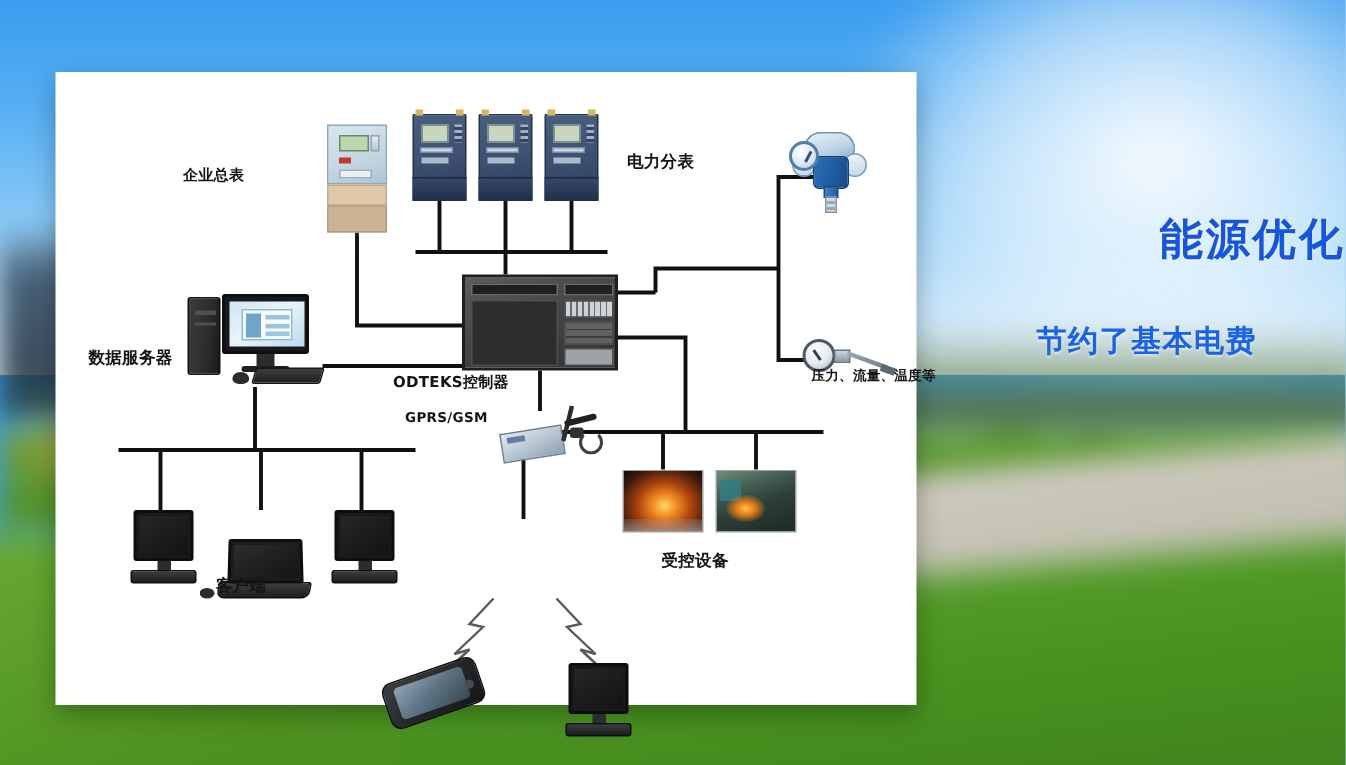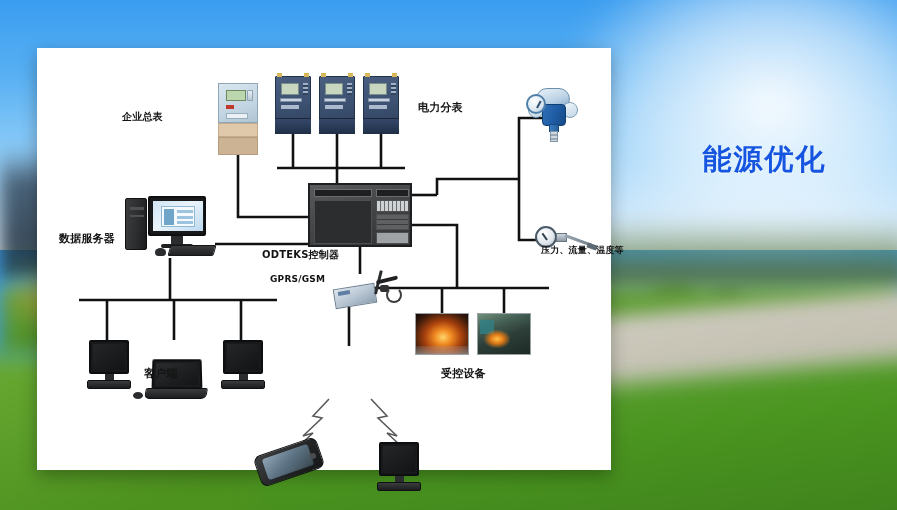--- a/index.html
+++ b/index.html
@@ -279,21 +279,21 @@
   .ph-cam { position:absolute; left:54px; top:11px; width:6px; height:6px;
     background:#4a4c4e; border-radius:50%; transform:rotate(-19deg); }
 
   .deskpc { left:338px; top:394px; width:54px; height:46px; }
 
   
   #promo { position:absolute; left:632px; top:140px; width:265px; }
   #promo-title {
     font-family:"DejaVu Sans","Liberation Sans",sans-serif;
     font-size:29px; font-weight:bold; color:#1555e0;
-    text-align:center; letter-spacing:2px;
+    text-align:right; letter-spacing:2px;
     text-shadow:0 1px 2px rgba(255,255,255,.65);
   }
   .promo-line {
     font-family:"DejaVu Sans","Liberation Sans",sans-serif;
     font-size:20px; font-weight:bold; color:#1b62e8;
     text-align:center; letter-spacing:1px;
     text-shadow:0 1px 2px rgba(255,255,255,.6);
   }
   #promo-line1 { margin-top:34px; }
   #promo-line2 { margin-top:12px; }
@@ -465,21 +465,21 @@
       <div class="lt-lid"></div>
       <div class="lt-base"></div>
       <div class="lt-mouse"></div>
     </div>
 
     <div class="dev" style="left:184px; top:292px; width:44px; height:50px;">
       <div class="pc-mon" style="left:2px; top:0;"></div>
       <div class="pc-stand" style="left:18px; top:34px;"></div>
       <div class="pc-base" style="left:0; top:40px;"></div>
     </div>
-    <div class="lbl" style="left:107px; top:318px; font-size:11px;">客户端</div>
+    <div class="lbl" style="left:107px; top:335px; font-size:11px;">客户端</div>
 
 
     <div class="photo ph1"></div>
     <div class="photo ph2"></div>
     <div class="lbl" style="left:404px; top:318px; font-size:11px;">受控设备</div>
 
     <div class="dev phone">
       <div class="ph-body"></div>
       <div class="ph-scr"></div>
       <div class="ph-cam"></div>
@@ -489,13 +489,14 @@
       <div class="pc-mon" style="left:4px; top:0;"></div>
       <div class="pc-stand" style="left:20px; top:34px;"></div>
       <div class="pc-base" style="left:2px; top:40px;"></div>
     </div>
 
   </div>
 </div>
 
 <div id="promo">
   <div id="promo-title">能源优化</div>
+  <div class="promo-line" id="promo-line1">节约了基本电费</div>
 </div>
 
 </body></html>

